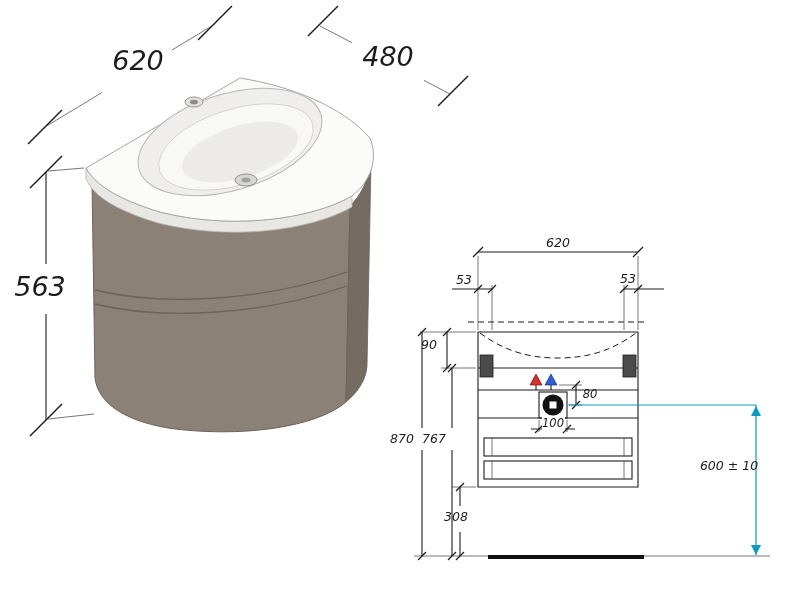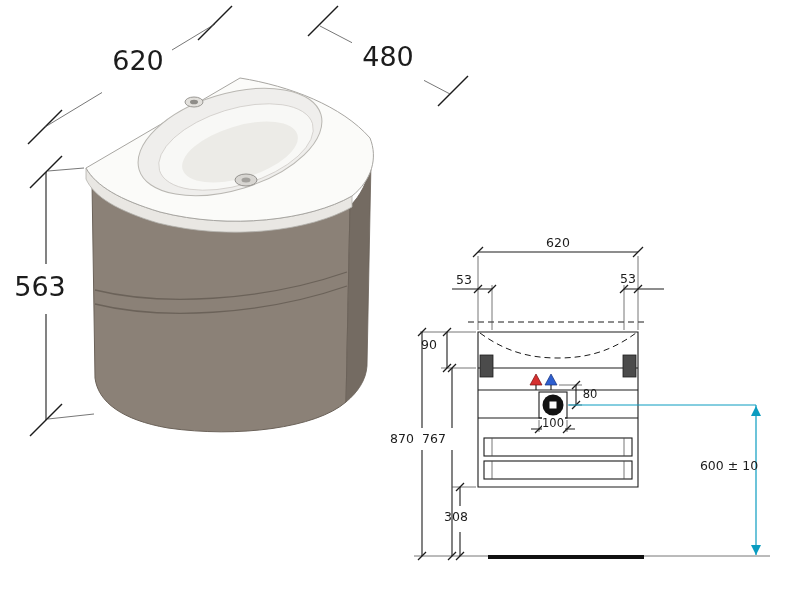--- a/index.html
+++ b/index.html
@@ -1,17 +1,17 @@
 <!DOCTYPE html>
 <html><head>
 <meta charset="utf-8">
 <style>
   html,body{margin:0;padding:0;background:#fff;}
   #stage{position:relative;width:800px;height:600px;background:#ffffff;overflow:hidden;
-         font-family:"DejaVu Sans", sans-serif;}
+         font-family:"DejaVu Sans", sans-serif;font-style:italic;}
   svg{position:absolute;left:0;top:0;}
   .ln{stroke:#1c1c1c;stroke-width:1.1;fill:none;}
   .ln-thin{stroke:#4a4a4a;stroke-width:0.75;fill:none;}
   .ln-dash{stroke:#1c1c1c;stroke-width:1;fill:none;stroke-dasharray:6 4;}
   .tick{stroke:#1c1c1c;stroke-width:1.3;fill:none;}
   .tick-big{stroke:#1c1c1c;stroke-width:1.5;fill:none;}
   .dim-xl{font-size:27px;fill:#1c1c1c;text-anchor:middle;}
   .dim-sm{font-size:12.5px;fill:#1c1c1c;text-anchor:middle;}
   .dim-xs{font-size:11.5px;fill:#1c1c1c;text-anchor:middle;}
 </style>

